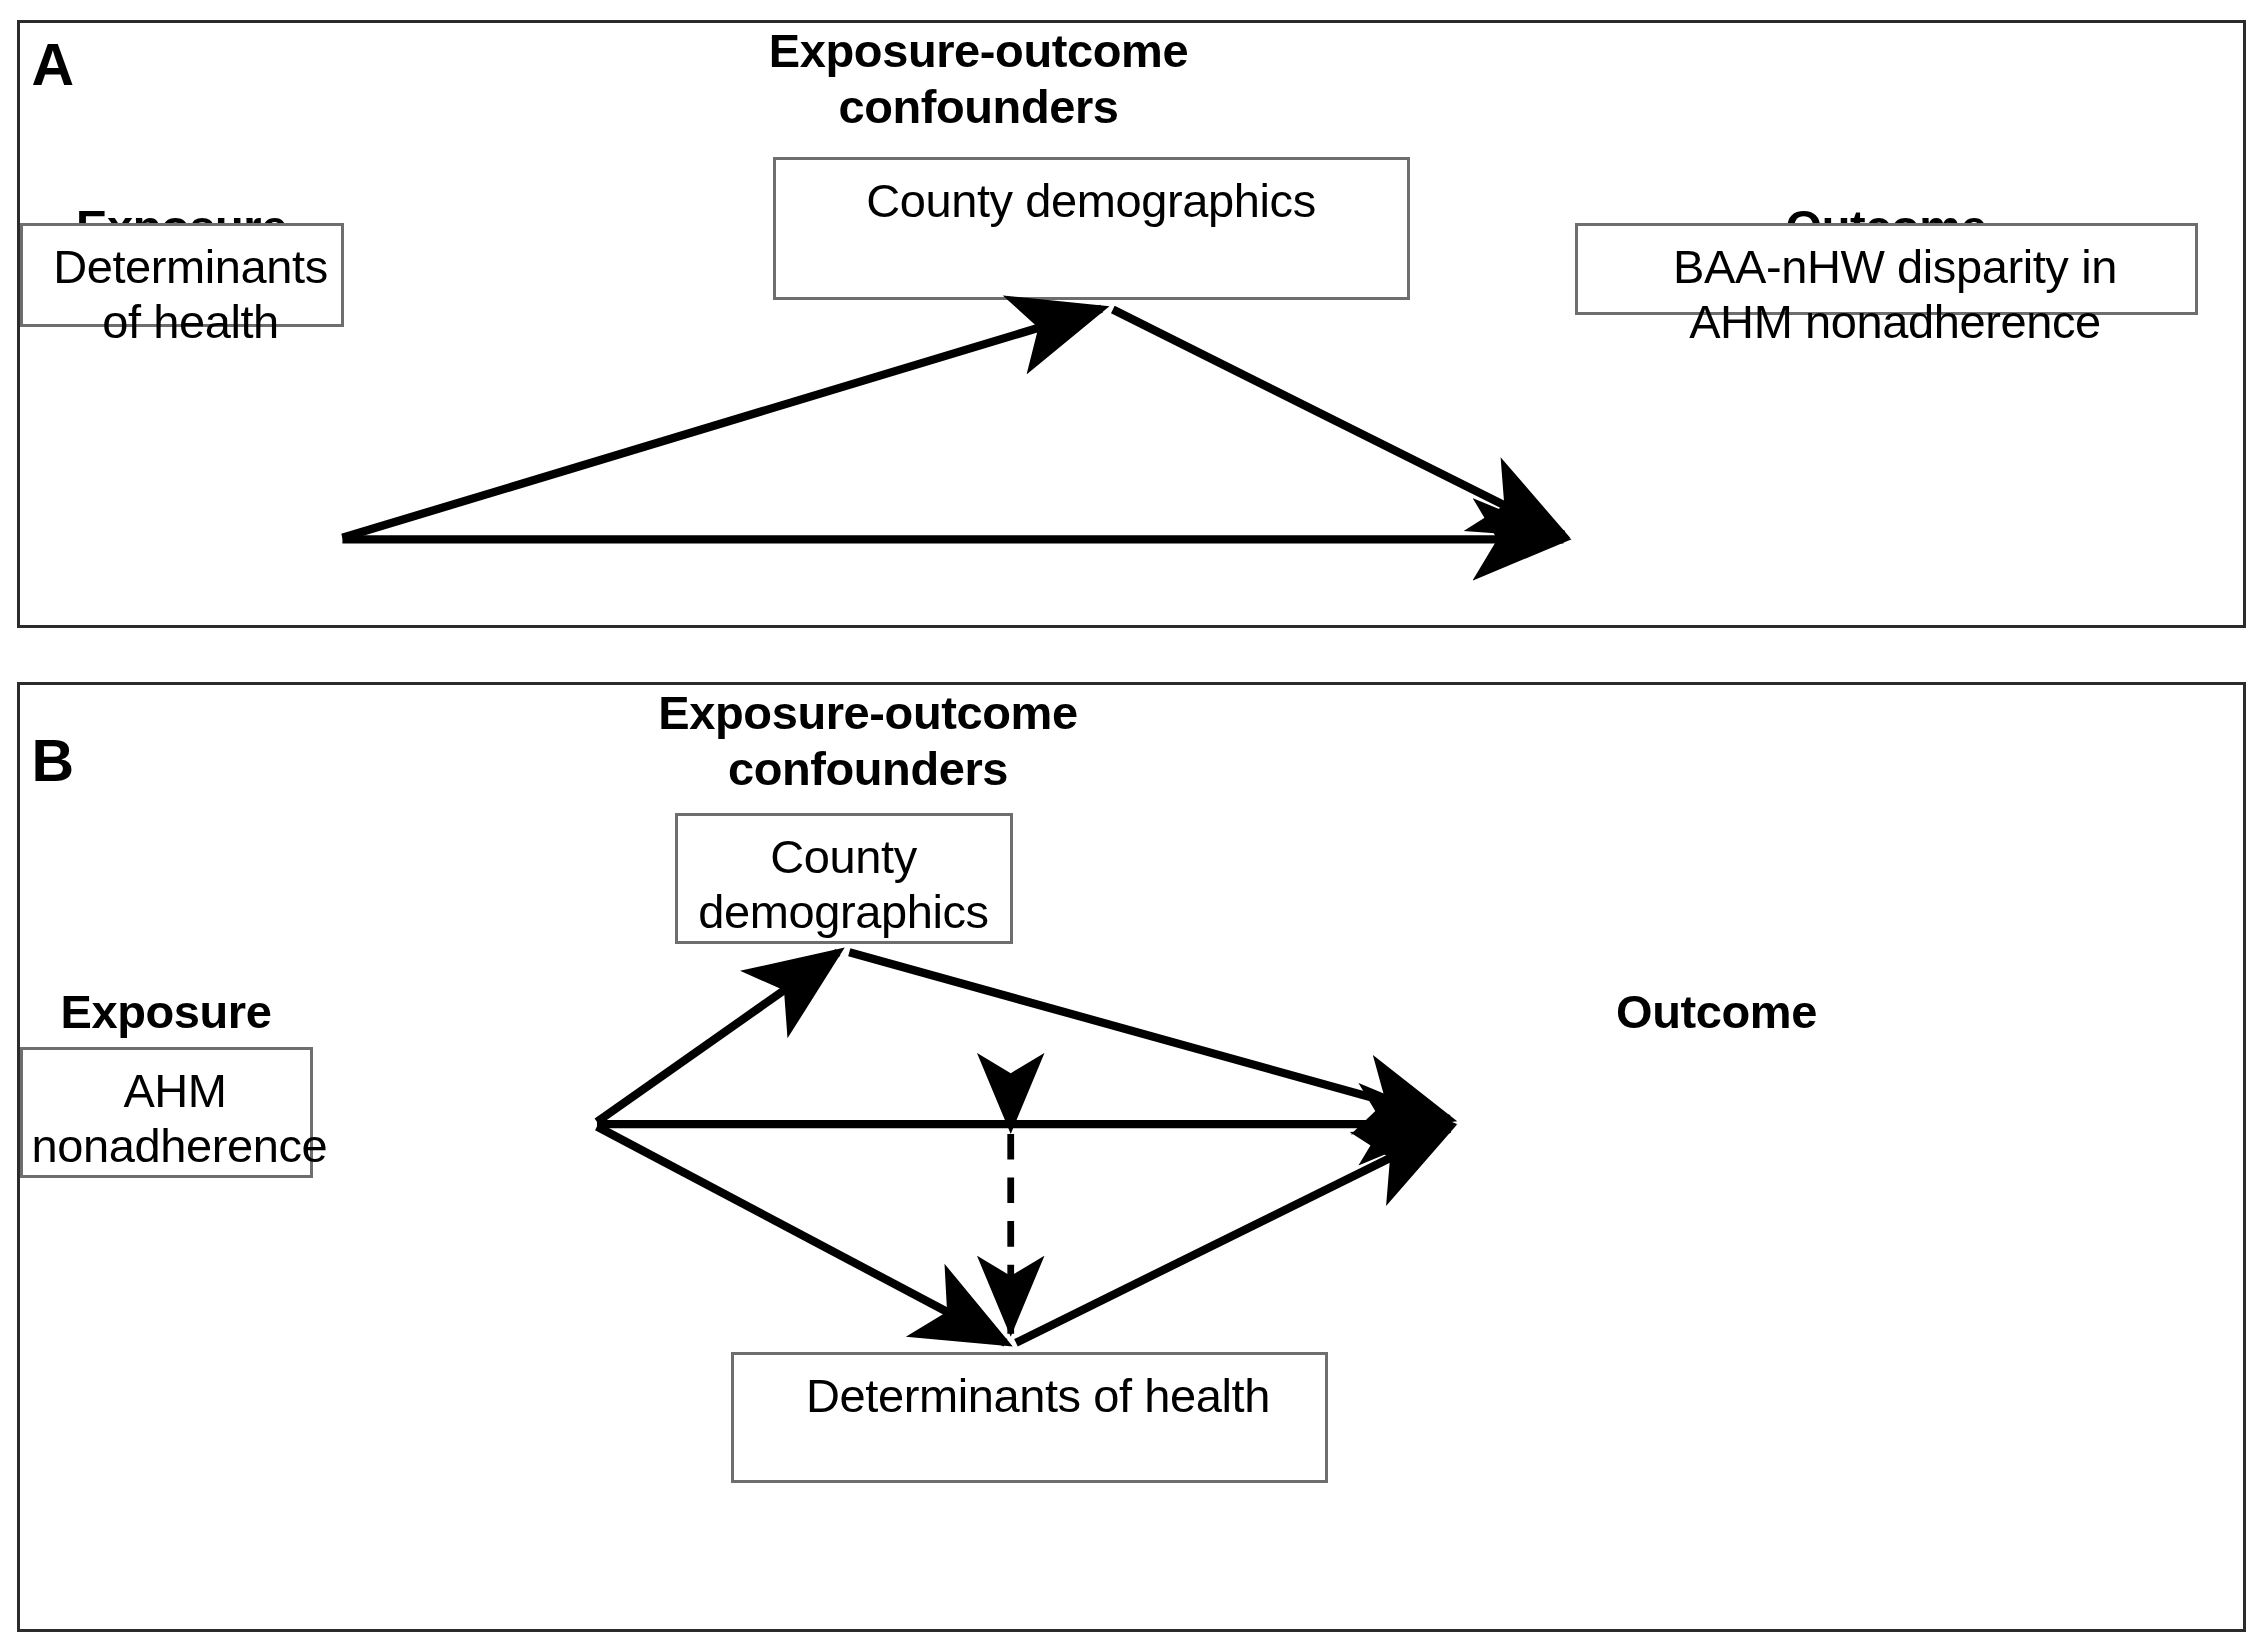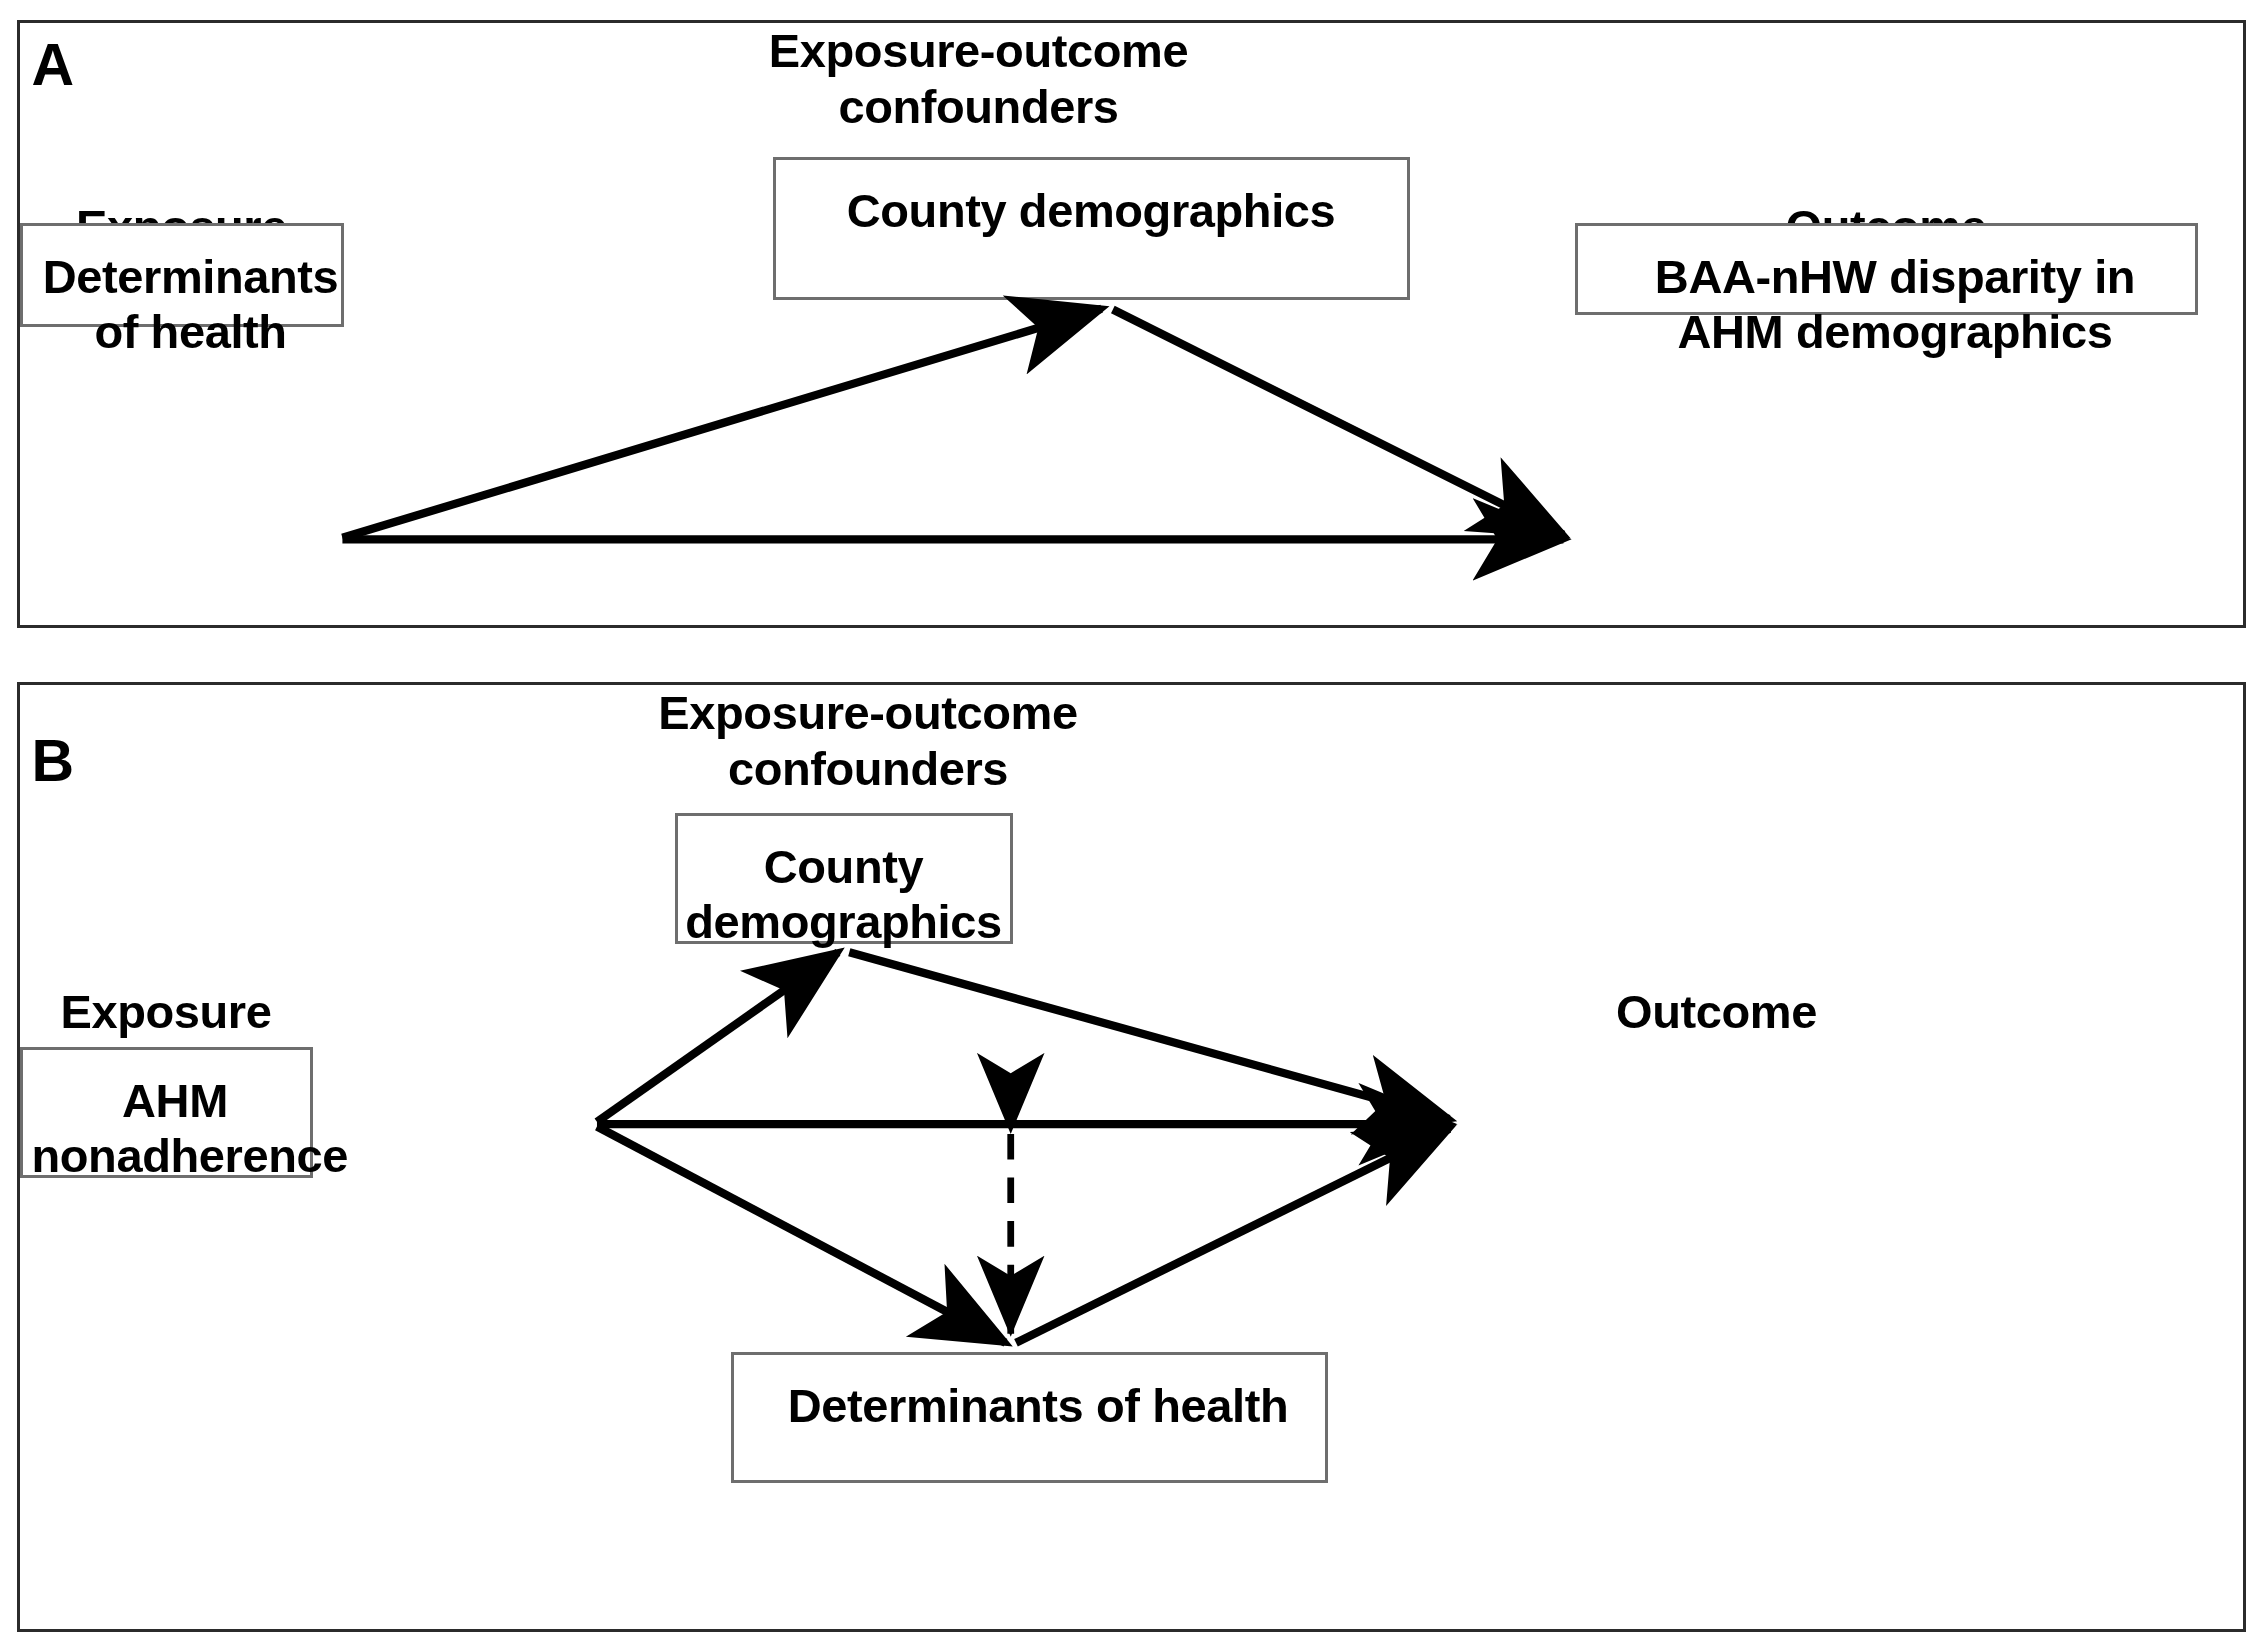--- a/index.html
+++ b/index.html
@@ -42,25 +42,25 @@
   .node {
     position: absolute;
     box-sizing: border-box;
     background: #ffffff;
     border: 3px solid #6e6e6e;
     display: flex;
     align-items: flex-start;
     justify-content: center;
   }
   .node-label {
-    font-weight: bold;
+    font-weight: normal;
     font-size: 47px;
     line-height: 1.18;
     text-align: center;
-    padding-top: 23px;
+    padding-top: 13px;
     white-space: pre-line;
     letter-spacing: -0.4px;
   }
   .node-label.left-align {
     text-align: center;
     width: 100%;
     padding-left: 18px;
   }
 
   
@@ -101,21 +101,21 @@
     <div class="caption" style="left: 0px; top: 176px; width: 324px;">Exposure</div>
 
     <div class="node" style="left: 0px; top: 200px; width: 324px; height: 104px;">
       <span class="node-label left-align">Determinants of health</span>
     </div>
 
     <div class="caption" style="left: 1555px; top: 176px; width: 623px;">Outcome</div>
 
     <div class="node" style="left: 1555px; top: 200px; width: 623px; height: 92px;">
       <span class="node-label left-align">BAA-nHW disparity in
-AHM demographics</span>
+AHM nonadherence</span>
     </div>
   </div>
 
   <div class="panel" id="panel-b">
     <span class="panel-letter" style="left: 12px; top: 47px;">B</span>
 
     <div class="caption" style="left: 593px; top: 0px; width: 511px;">Exposure-outcome
 confounders</div>
 
     <div class="node" style="left: 655px; top: 128px; width: 338px; height: 131px;">

